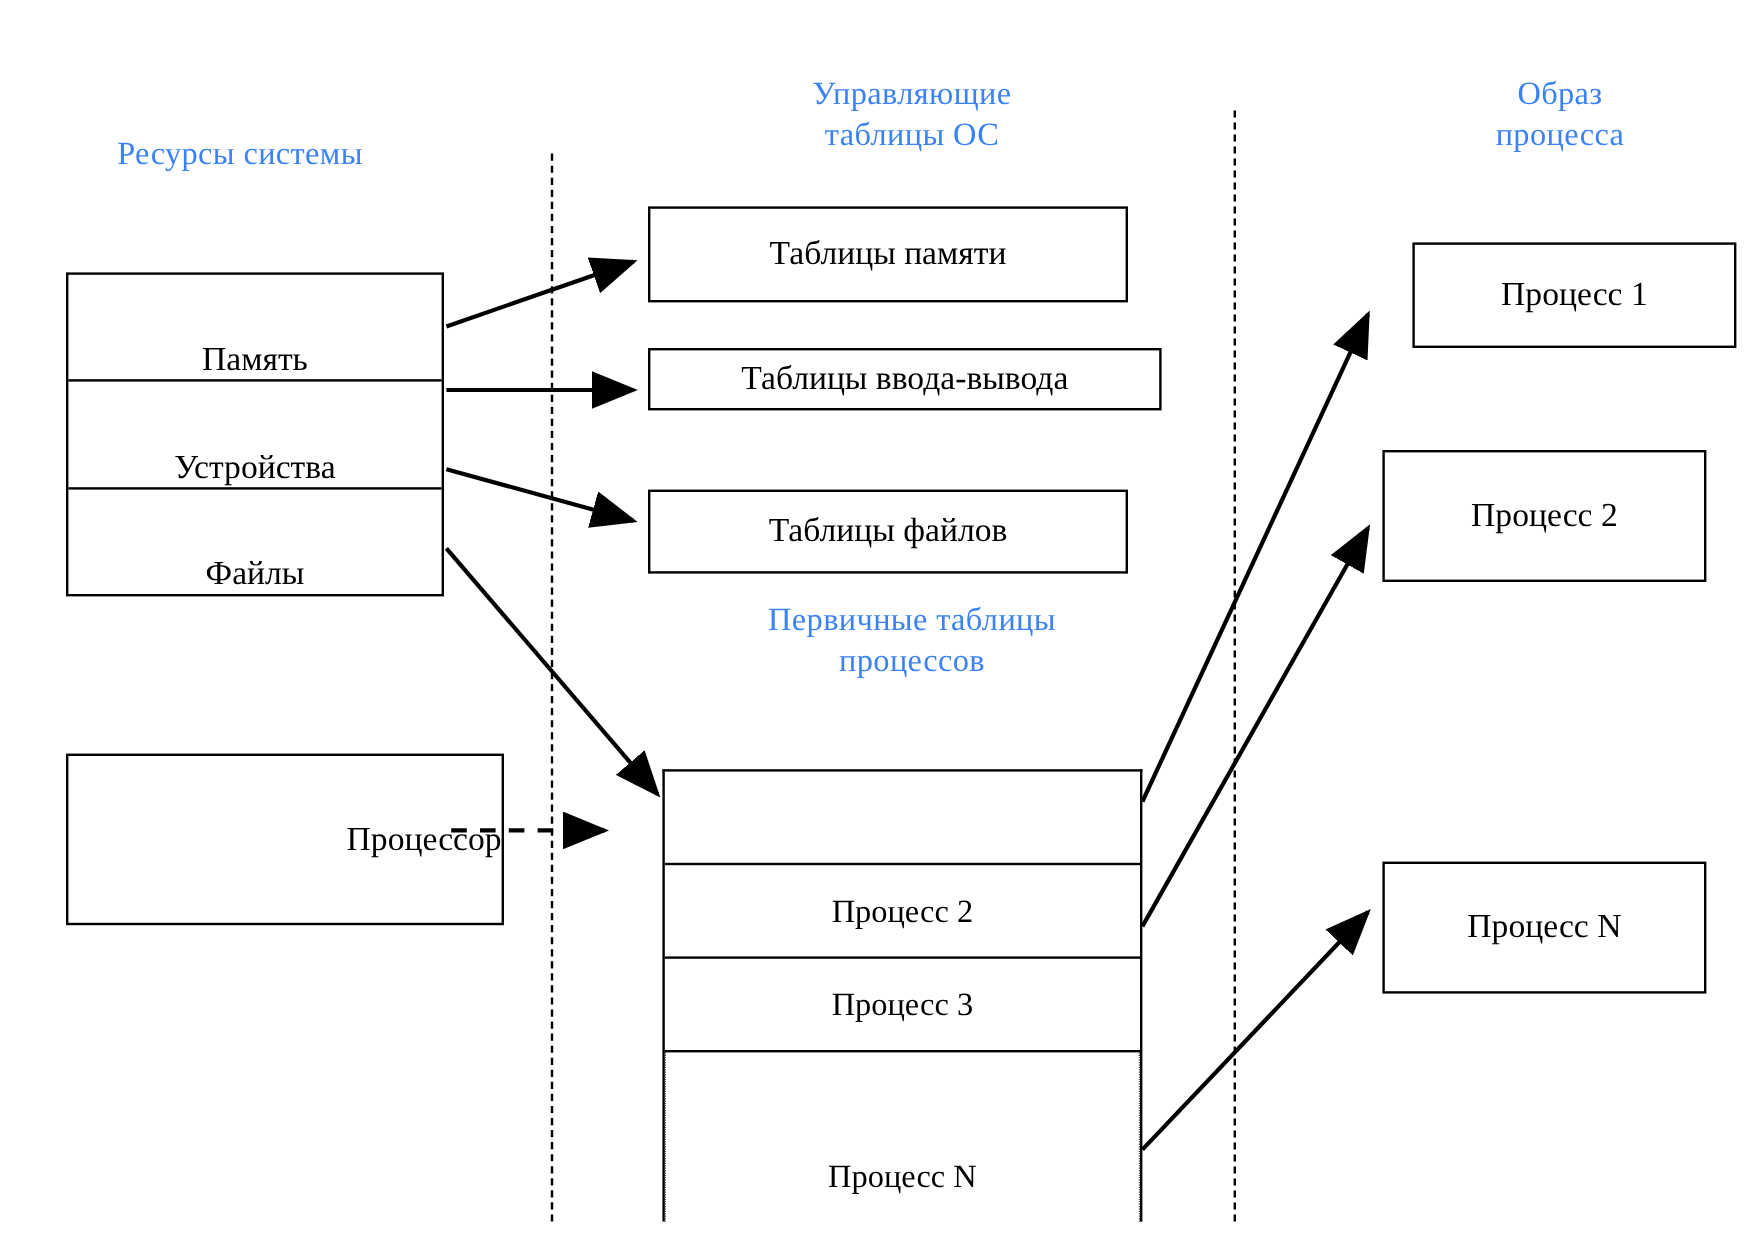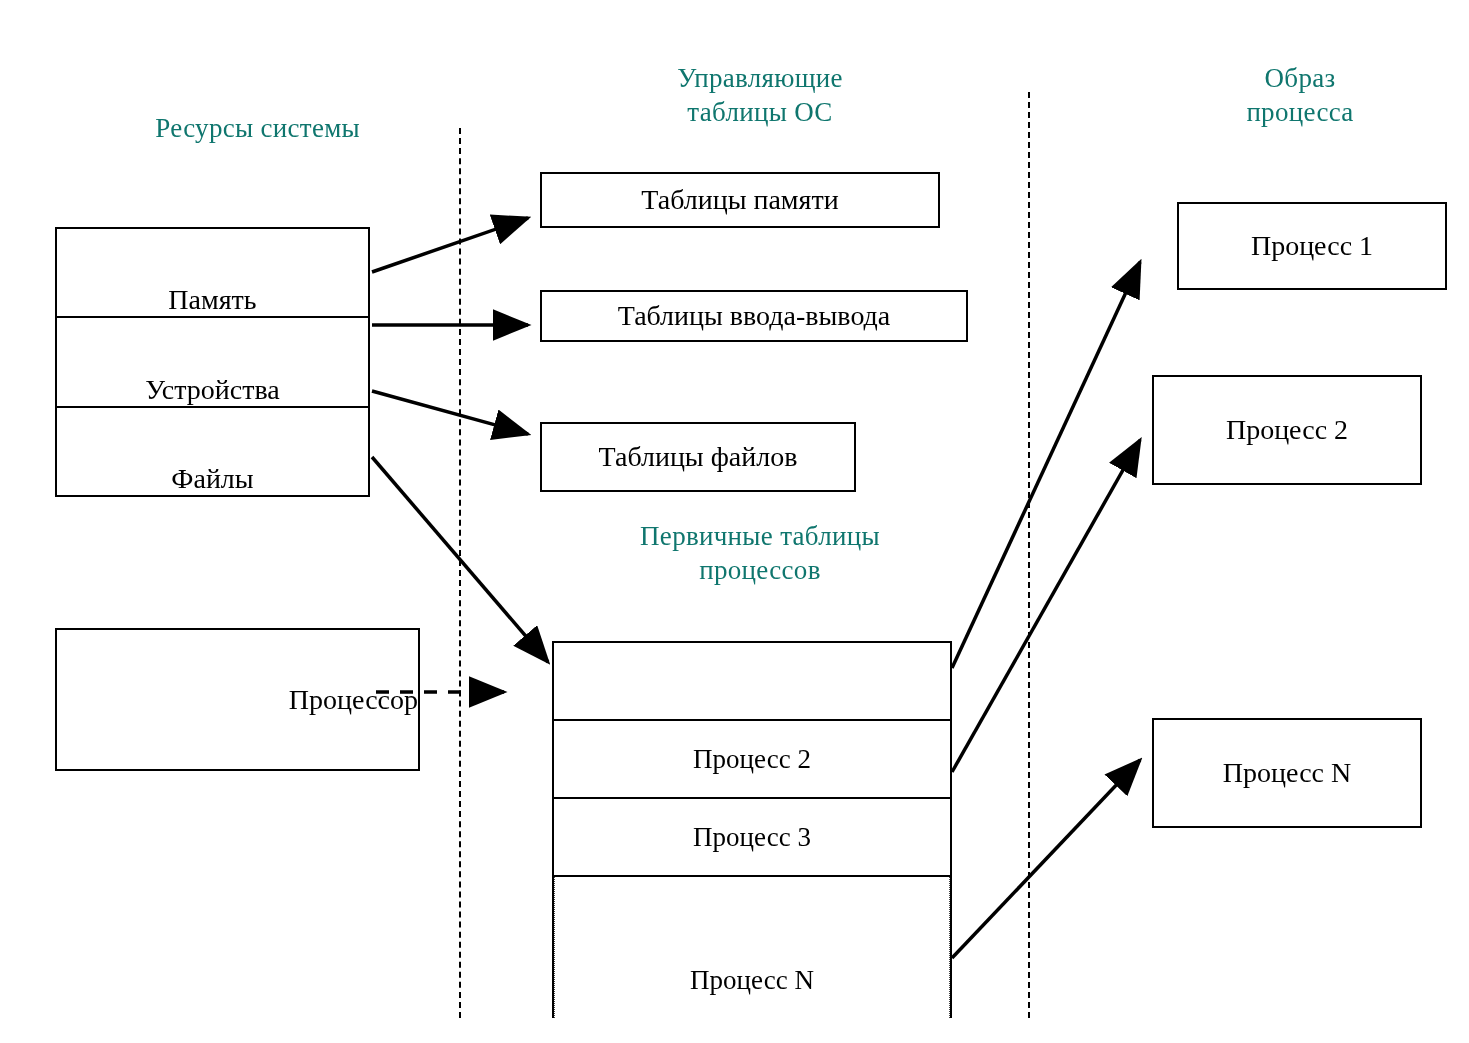--- a/index.html
+++ b/index.html
@@ -25,21 +25,21 @@
     width: 1469px;
     height: 1043px;
     pointer-events: none;
   }
   .label {
     position: absolute;
     text-align: center;
     line-height: 1.25;
     white-space: pre-line;
     font-size: 27px;
-    color: #0f766e;
+    color: #3b82f6;
   }
   .heading {
     font-size: 27px;
     letter-spacing: 0.3px;
   }
   .box {
     position: absolute;
     box-sizing: border-box;
     border: 2px solid #000;
     background: transparent;
@@ -99,29 +99,29 @@
     position: absolute;
     width: 0;
     border-left: 2px dashed #000;
   }
 </style>
 </head>
 <body>
 
 <div id="canvas">
 
-  <div class="label heading" style="left:40px; top:112px; width:320px;text-align:right;">Ресурсы системы</div>
+  <div class="label heading" style="left:40px; top:112px; width:320px;">Ресурсы системы</div>
 
   <div class="label heading" style="left:595px; top:62px; width:330px;">Управляющие
 таблицы ОС</div>
 
   <div class="label heading" style="left:1150px; top:62px; width:300px;">Образ
 процесса</div>
 
-  <div class="label heading" style="left:570px; top:520px; width:380px;">Первичные таблицы
+  <div class="label heading" style="left:570px; top:500px; width:380px;">Первичные таблицы
 процессов</div>
 
   <div class="divider" style="left:459px; top:128px; height:890px;"></div>
   <div class="divider" style="left:1028px; top:92px; height:926px;"></div>
 
   <div class="stack" style="left:55px; top:227px; width:315px; height:270px;">
     <div class="cell">
       <span>Память</span>
     </div>
     <div class="cell">
@@ -129,27 +129,27 @@
     </div>
     <div class="cell">
       <span>Файлы</span>
     </div>
   </div>
 
   <div class="box" style="left:55px; top:628px; width:365px; height:143px;justify-content:flex-end;">
     <span>Процессор</span>
   </div>
 
-  <div class="box" style="left:540px; top:172px; width:400px; height:56px;">
+  <div class="box" style="left:540px; top:172px; width:400px; height:80px;">
     <span>Таблицы памяти</span>
   </div>
   <div class="box" style="left:540px; top:290px; width:428px; height:52px;">
     <span>Таблицы ввода-вывода</span>
   </div>
-  <div class="box" style="left:540px; top:422px; width:316px; height:70px;">
+  <div class="box" style="left:540px; top:408px; width:400px; height:70px;">
     <span>Таблицы файлов</span>
   </div>
 
   <div class="proc-table" style="left:552px; top:641px; width:400px; height:377px;">
     <div class="cell blank">
       <span></span>
     </div>
     <div class="cell">
       <span>Процесс 2</span>
     </div>

